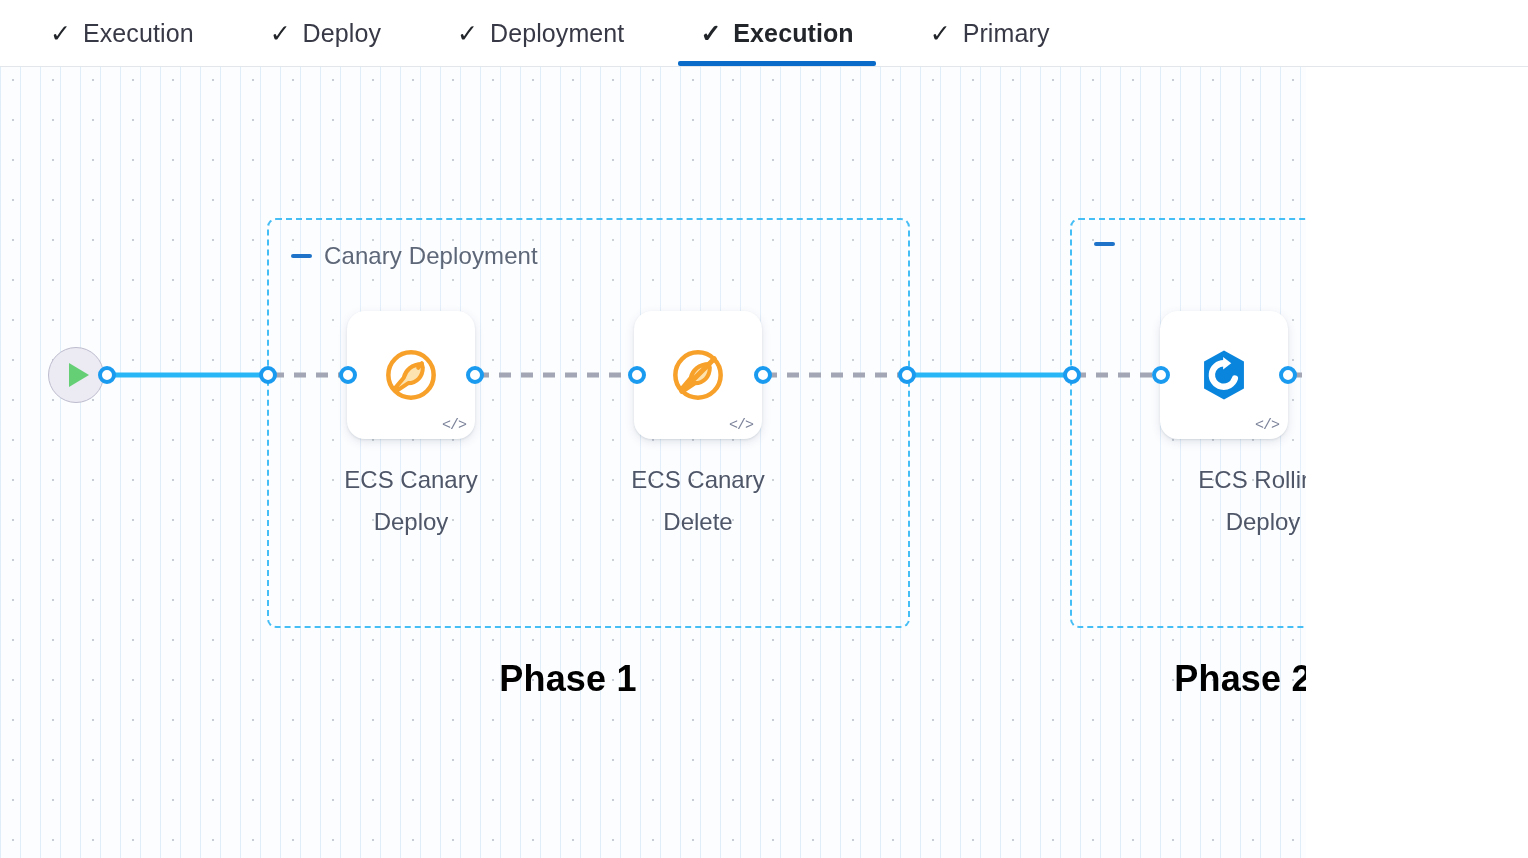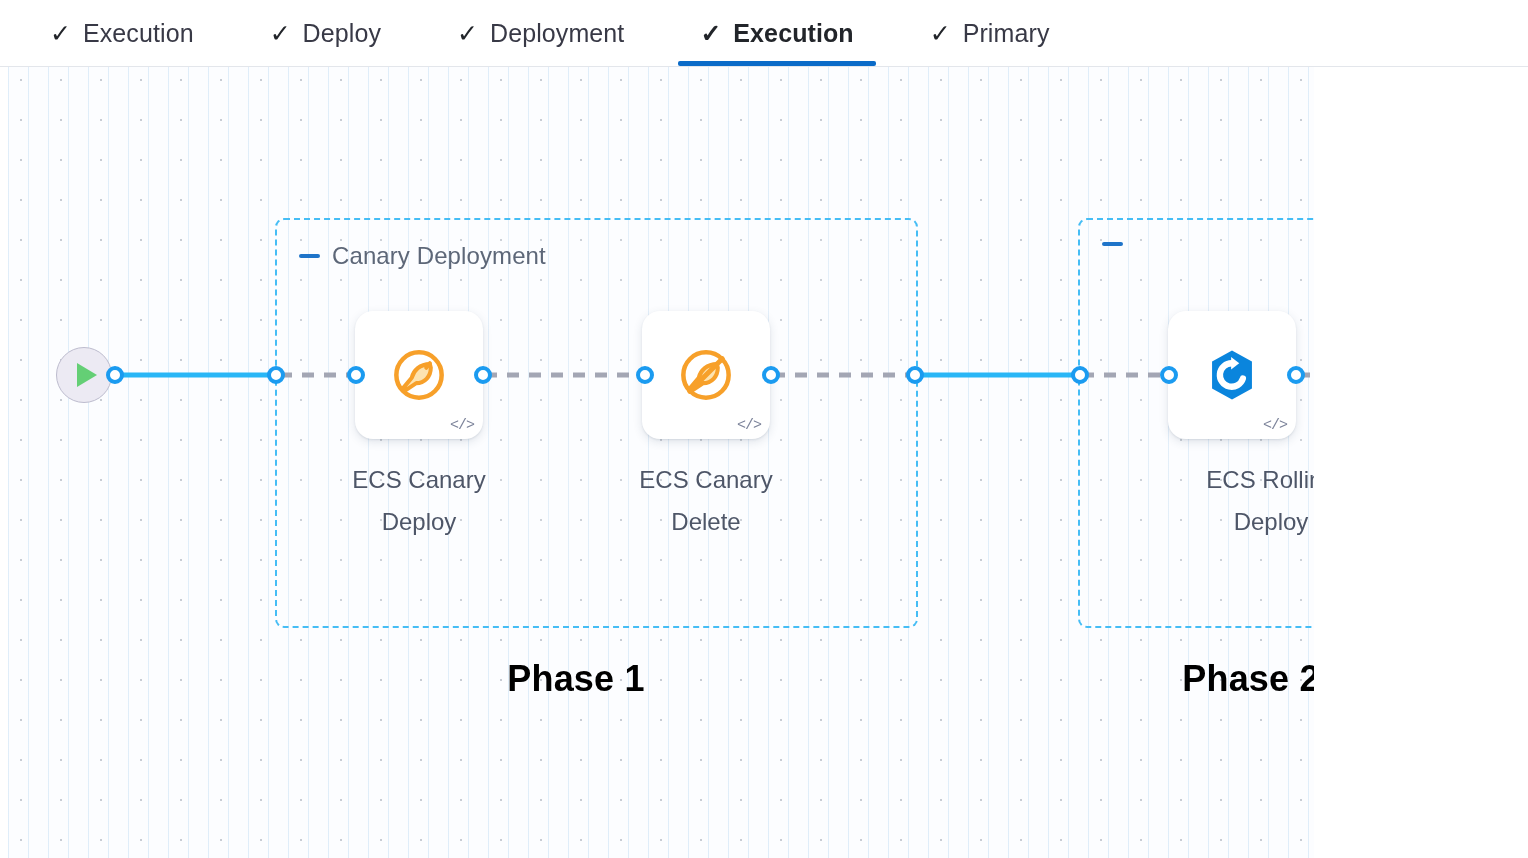--- a/index.html
+++ b/index.html
@@ -58,21 +58,20 @@
     width: 1306px; height: 791px;
     background-color: #fcfdff;
     background-image:
       repeating-linear-gradient(to right,
         rgba(200,225,245,.55) 0px, rgba(200,225,245,.55) 1px,
         rgba(0,0,0,0) 1px, rgba(0,0,0,0) 20px),
       radial-gradient(circle at 1.2px 1.2px, #c8ccd4 1.15px, rgba(0,0,0,0) 1.3px);
     background-size: 20px 100%, 40px 40px;
     background-position: 0 0, 12px 12px;
     overflow: hidden;
-    margin-left: 8px;
   }
 
   
   .group {
     position: absolute;
     border: 2px dashed #45bdf5;
     border-radius: 9px;
     background: rgba(255,255,255,0.10);
   }
   .group-header {

